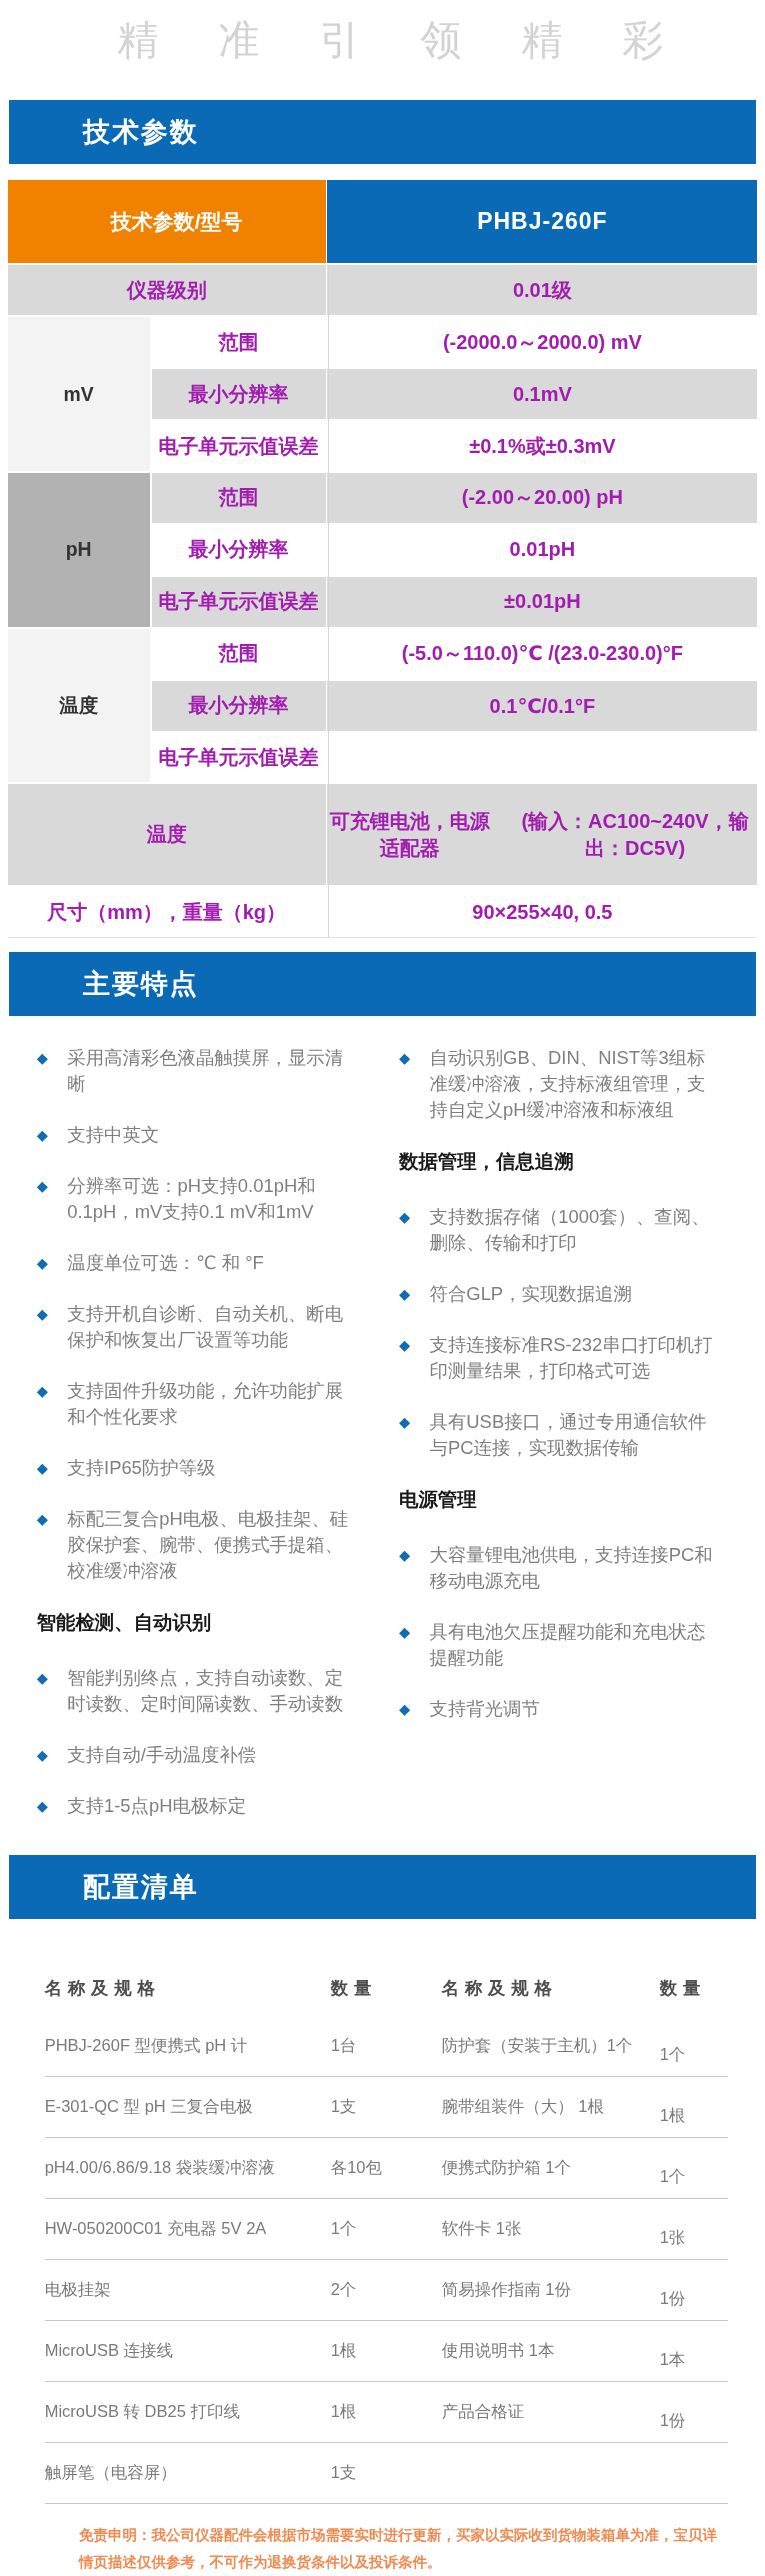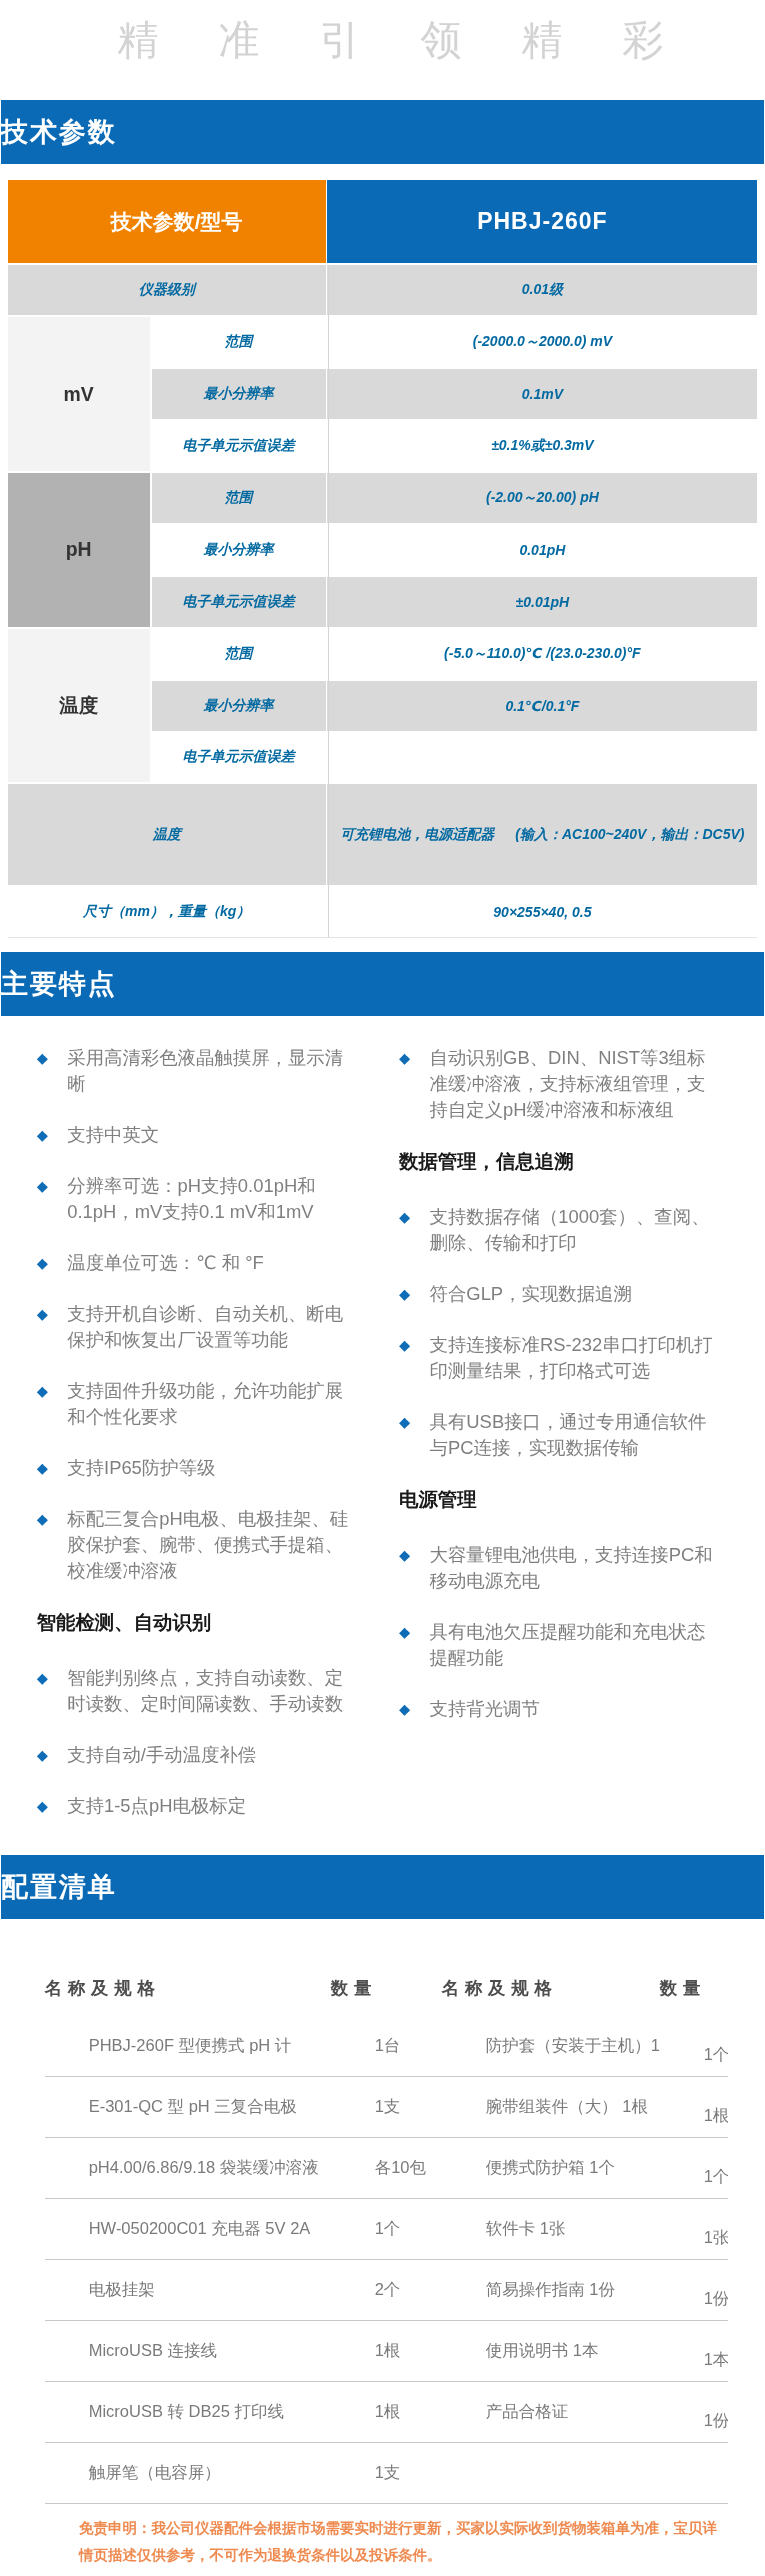--- a/index.html
+++ b/index.html
@@ -10,22 +10,22 @@
   }
   
   .watermark{
     padding-top:11.6px;text-align:center;font-size:41px;font-weight:300;
     color:#d3d3d3;letter-spacing:60px;text-indent:60px;line-height:1.4;
     white-space:nowrap;
     padding-left:16px;
   }
   
   .section-bar{
-    margin:0 1px;height:64px;background:#0a6ab5;color:#ffffff;
-    display:flex;align-items:center;box-sizing:border-box;
+    margin:0 9px;height:64px;background:#0a6ab5;color:#ffffff;
+    display:flex;align-items:center;padding-left:74px;box-sizing:border-box;
     font-size:27px;font-weight:700;letter-spacing:1.9px;
   }
   .bar-specs{margin-top:31px;}
   .bar-features{margin-top:13.6px;}
   
   .spec-table{
     position:relative;margin:16.5px 7.7px 0 7.7px;display:grid;
     grid-template-columns:142px 174px 1fr;
     grid-template-rows:83px 50px repeat(9,50px) 101px 50px;
     gap:1.9px;background:#ffffff;border-bottom:1px solid #e3e3e3;
@@ -34,21 +34,21 @@
     position:absolute;left:320px;top:85px;bottom:0;width:1px;
     background:#d4d4d4;pointer-events:none;
   }
   .cell{display:flex;align-items:center;justify-content:center;text-align:center;box-sizing:border-box;}
   .th-left{grid-column:1/3;background:#f08200;color:#fff;font-size:21px;font-weight:700;padding-left:20px;}
   .th-right{background:#0a6ab5;color:#fff;font-size:23px;font-weight:700;letter-spacing:1px;}
   .span2{grid-column:1/3;}
   .glabel{grid-row:span 3;font-size:19.4px;font-weight:700;color:#333;}
   .glabel.light{background:#f3f3f3;}
   .glabel.dark{background:#b2b2b2;}
-  .slabel,.sval,.lvl,.pw,.sz{font-size:14px;font-weight:700;color:#0369a1;font-style:italic;}
+  .slabel,.sval,.lvl,.pw,.sz{font-size:20px;font-weight:700;color:#a21caf;}
   .white{background:#ffffff;}
   .gray{background:#d9d9d9;}
   .power-label{background:#d9d9d9;}
   .power-value{background:#d9d9d9;flex-direction:row;gap:21px;}
   .size-label,.size-value{background:#ffffff;}
   
   .features{
     margin:0 7.7px;padding:29px 35px 0 29px;box-sizing:border-box;
     display:grid;grid-template-columns:1fr 1fr;column-gap:39px;min-height:839px;
   }
@@ -56,25 +56,25 @@
   .f-diamond{color:#0e6db6;font-size:14.5px;line-height:26px;margin-right:19.4px;flex:0 0 auto;}
   .f-text{font-size:18.4px;line-height:26px;color:#7f7f7f;max-width:320px;}
   .f-head{font-size:19.4px;font-weight:700;color:#1a1a1a;margin:15.5px 0 29px 0;}
   
   .packing{margin:0 7.7px;padding:41px 29px 0 37px;box-sizing:border-box;}
   .p-header,.p-row{
     display:grid;grid-template-columns:286px 111px 218px 1fr;align-items:center;
   }
   .p-header{height:56px;font-size:17.4px;font-weight:700;color:#4d4d4d;letter-spacing:5.8px;}
   .p-row{height:60px;border-bottom:1px solid #c8c8c8;font-size:16.5px;color:#7a7a7a;}
-  .p-name,.p-qty,.p-name2,.p-qty2{white-space:nowrap;overflow:hidden;margin-left:44px;}
+  .p-name,.p-qty,.p-name2,.p-qty2{white-space:nowrap;overflow:hidden;}
   .p-qty2{transform:translateY(8.7px);}
   
   .disclaimer{
-    margin-top:11px;padding:0 34px 0 79px;color:#ef8b51;font-weight:700;
+    margin-top:18px;padding:0 34px 0 79px;color:#ef8b51;font-weight:700;
     font-size:14.5px;line-height:1.85;
   }
 </style>
 </head>
 <body>
 
 <div class="watermark">精准引领精彩</div>
 
 <div class="section-bar bar-specs">
   <span>技术参数</span>

